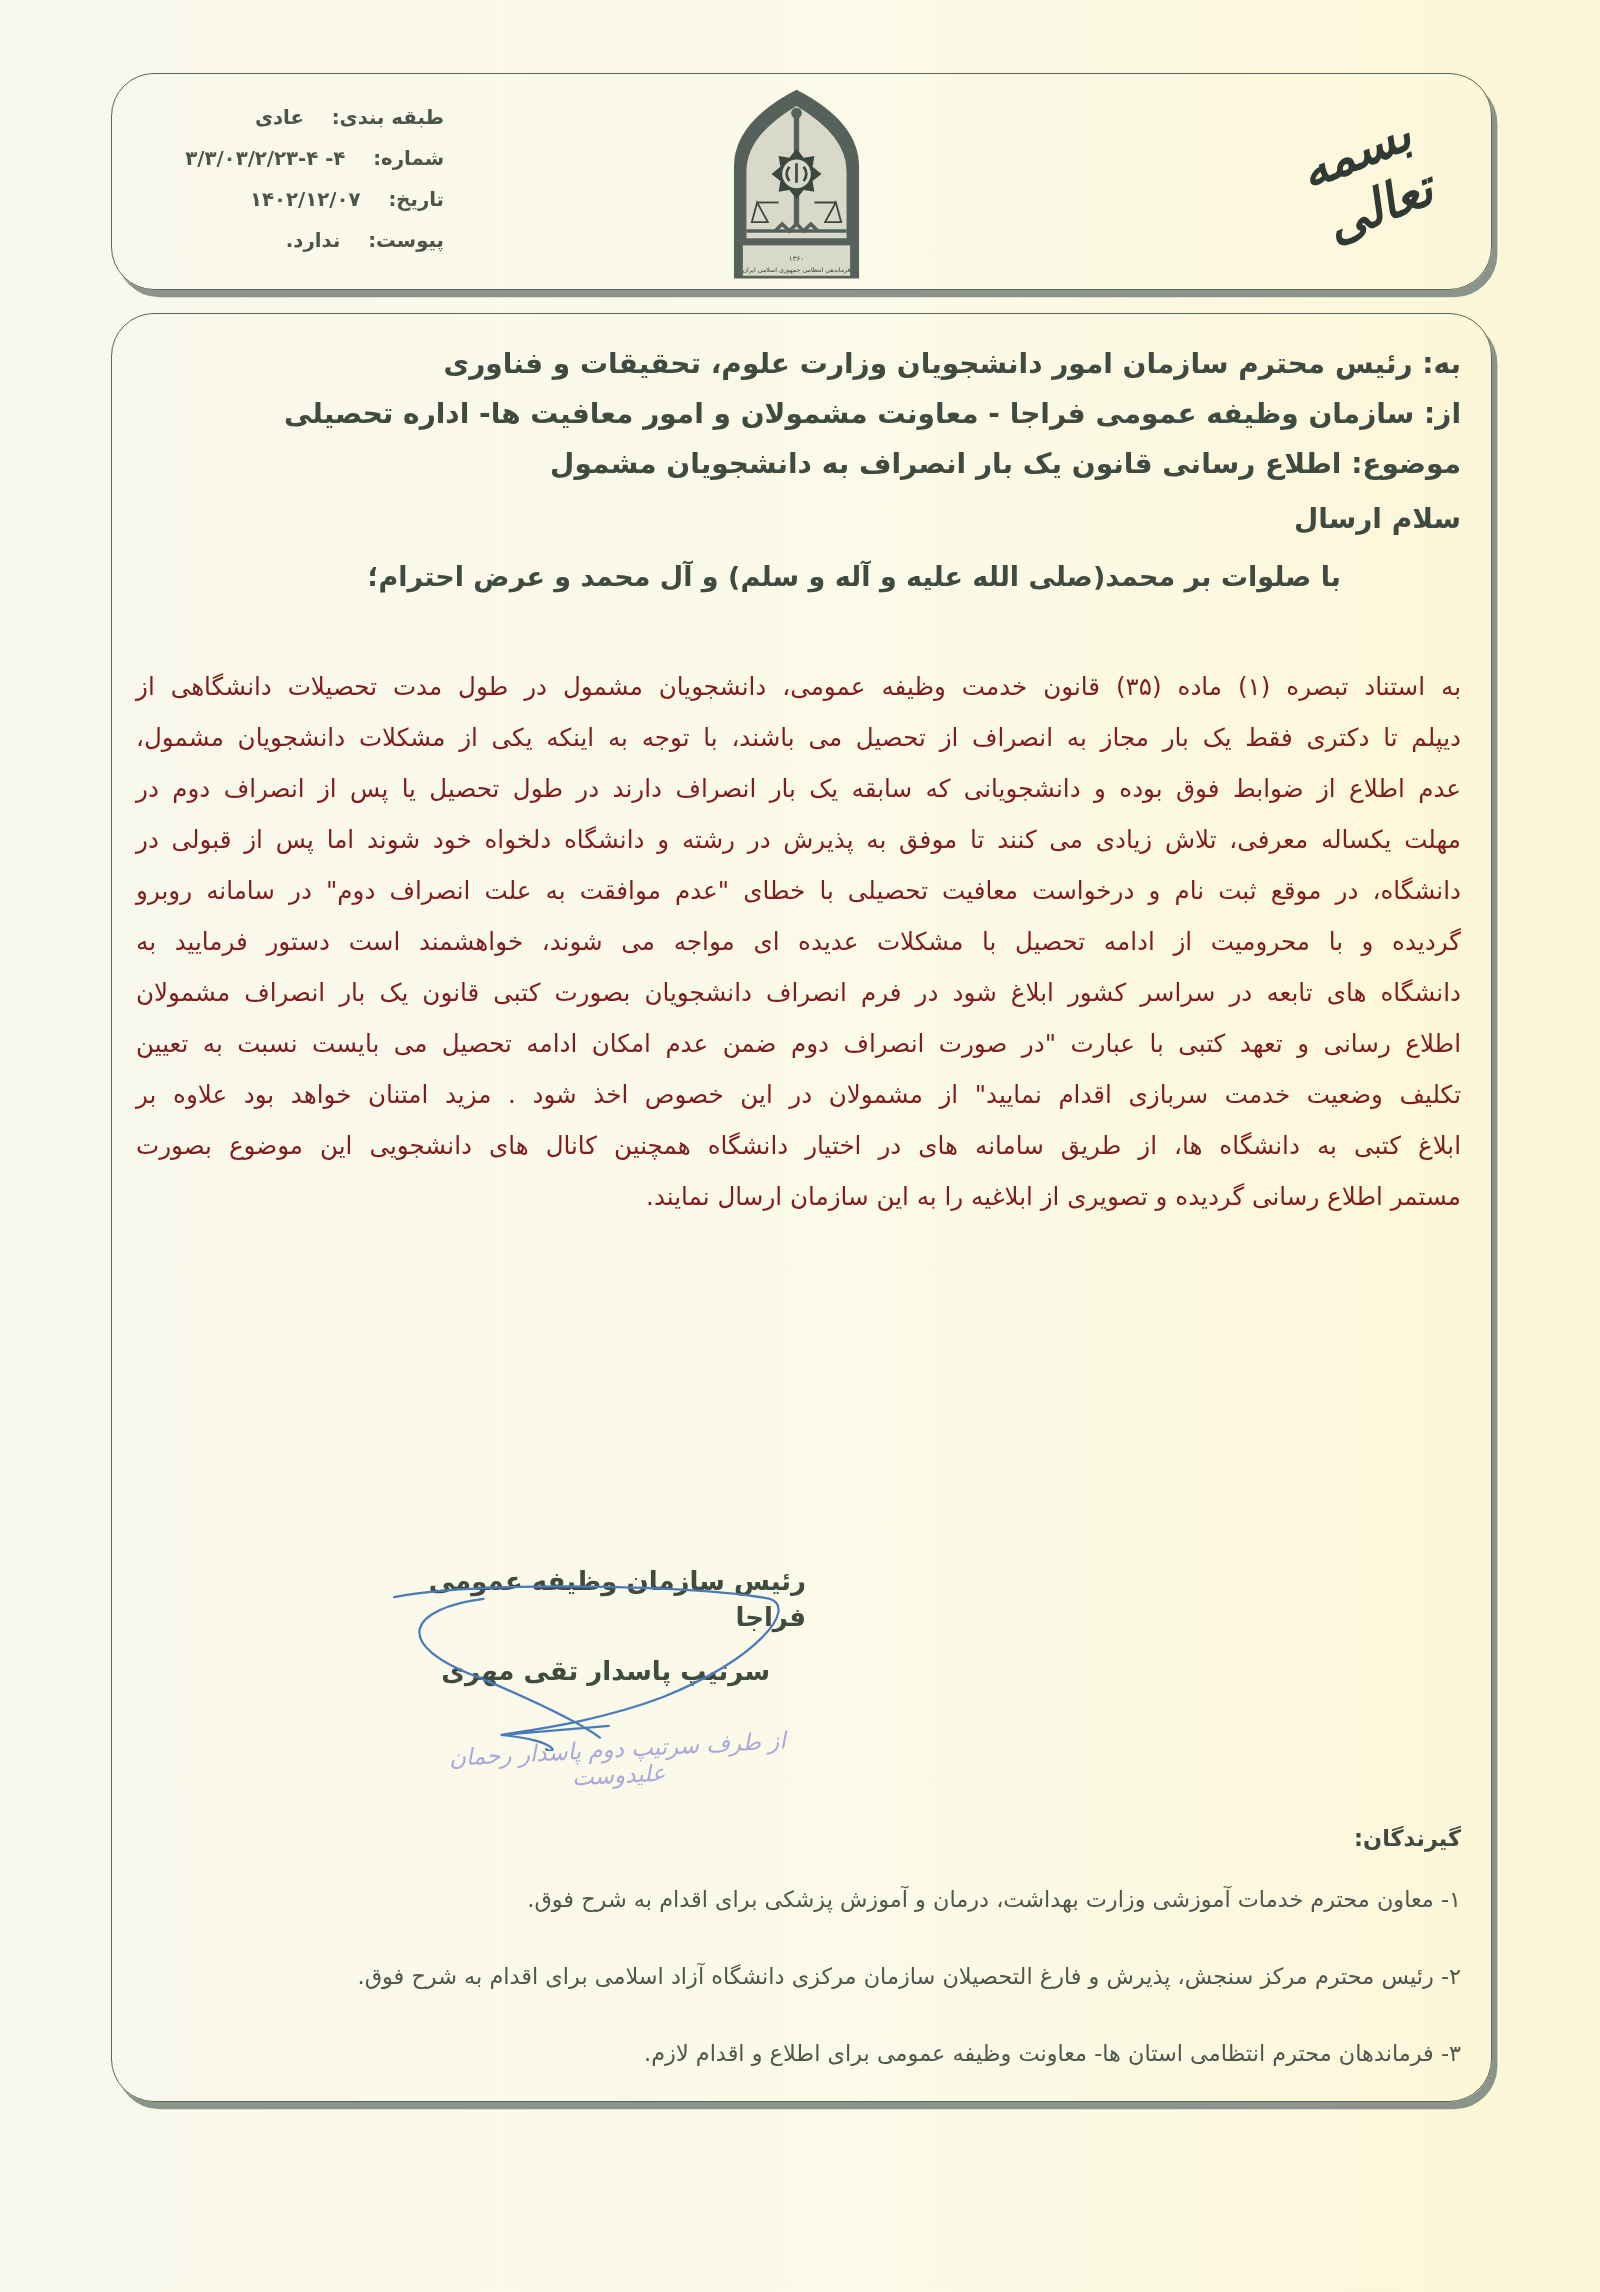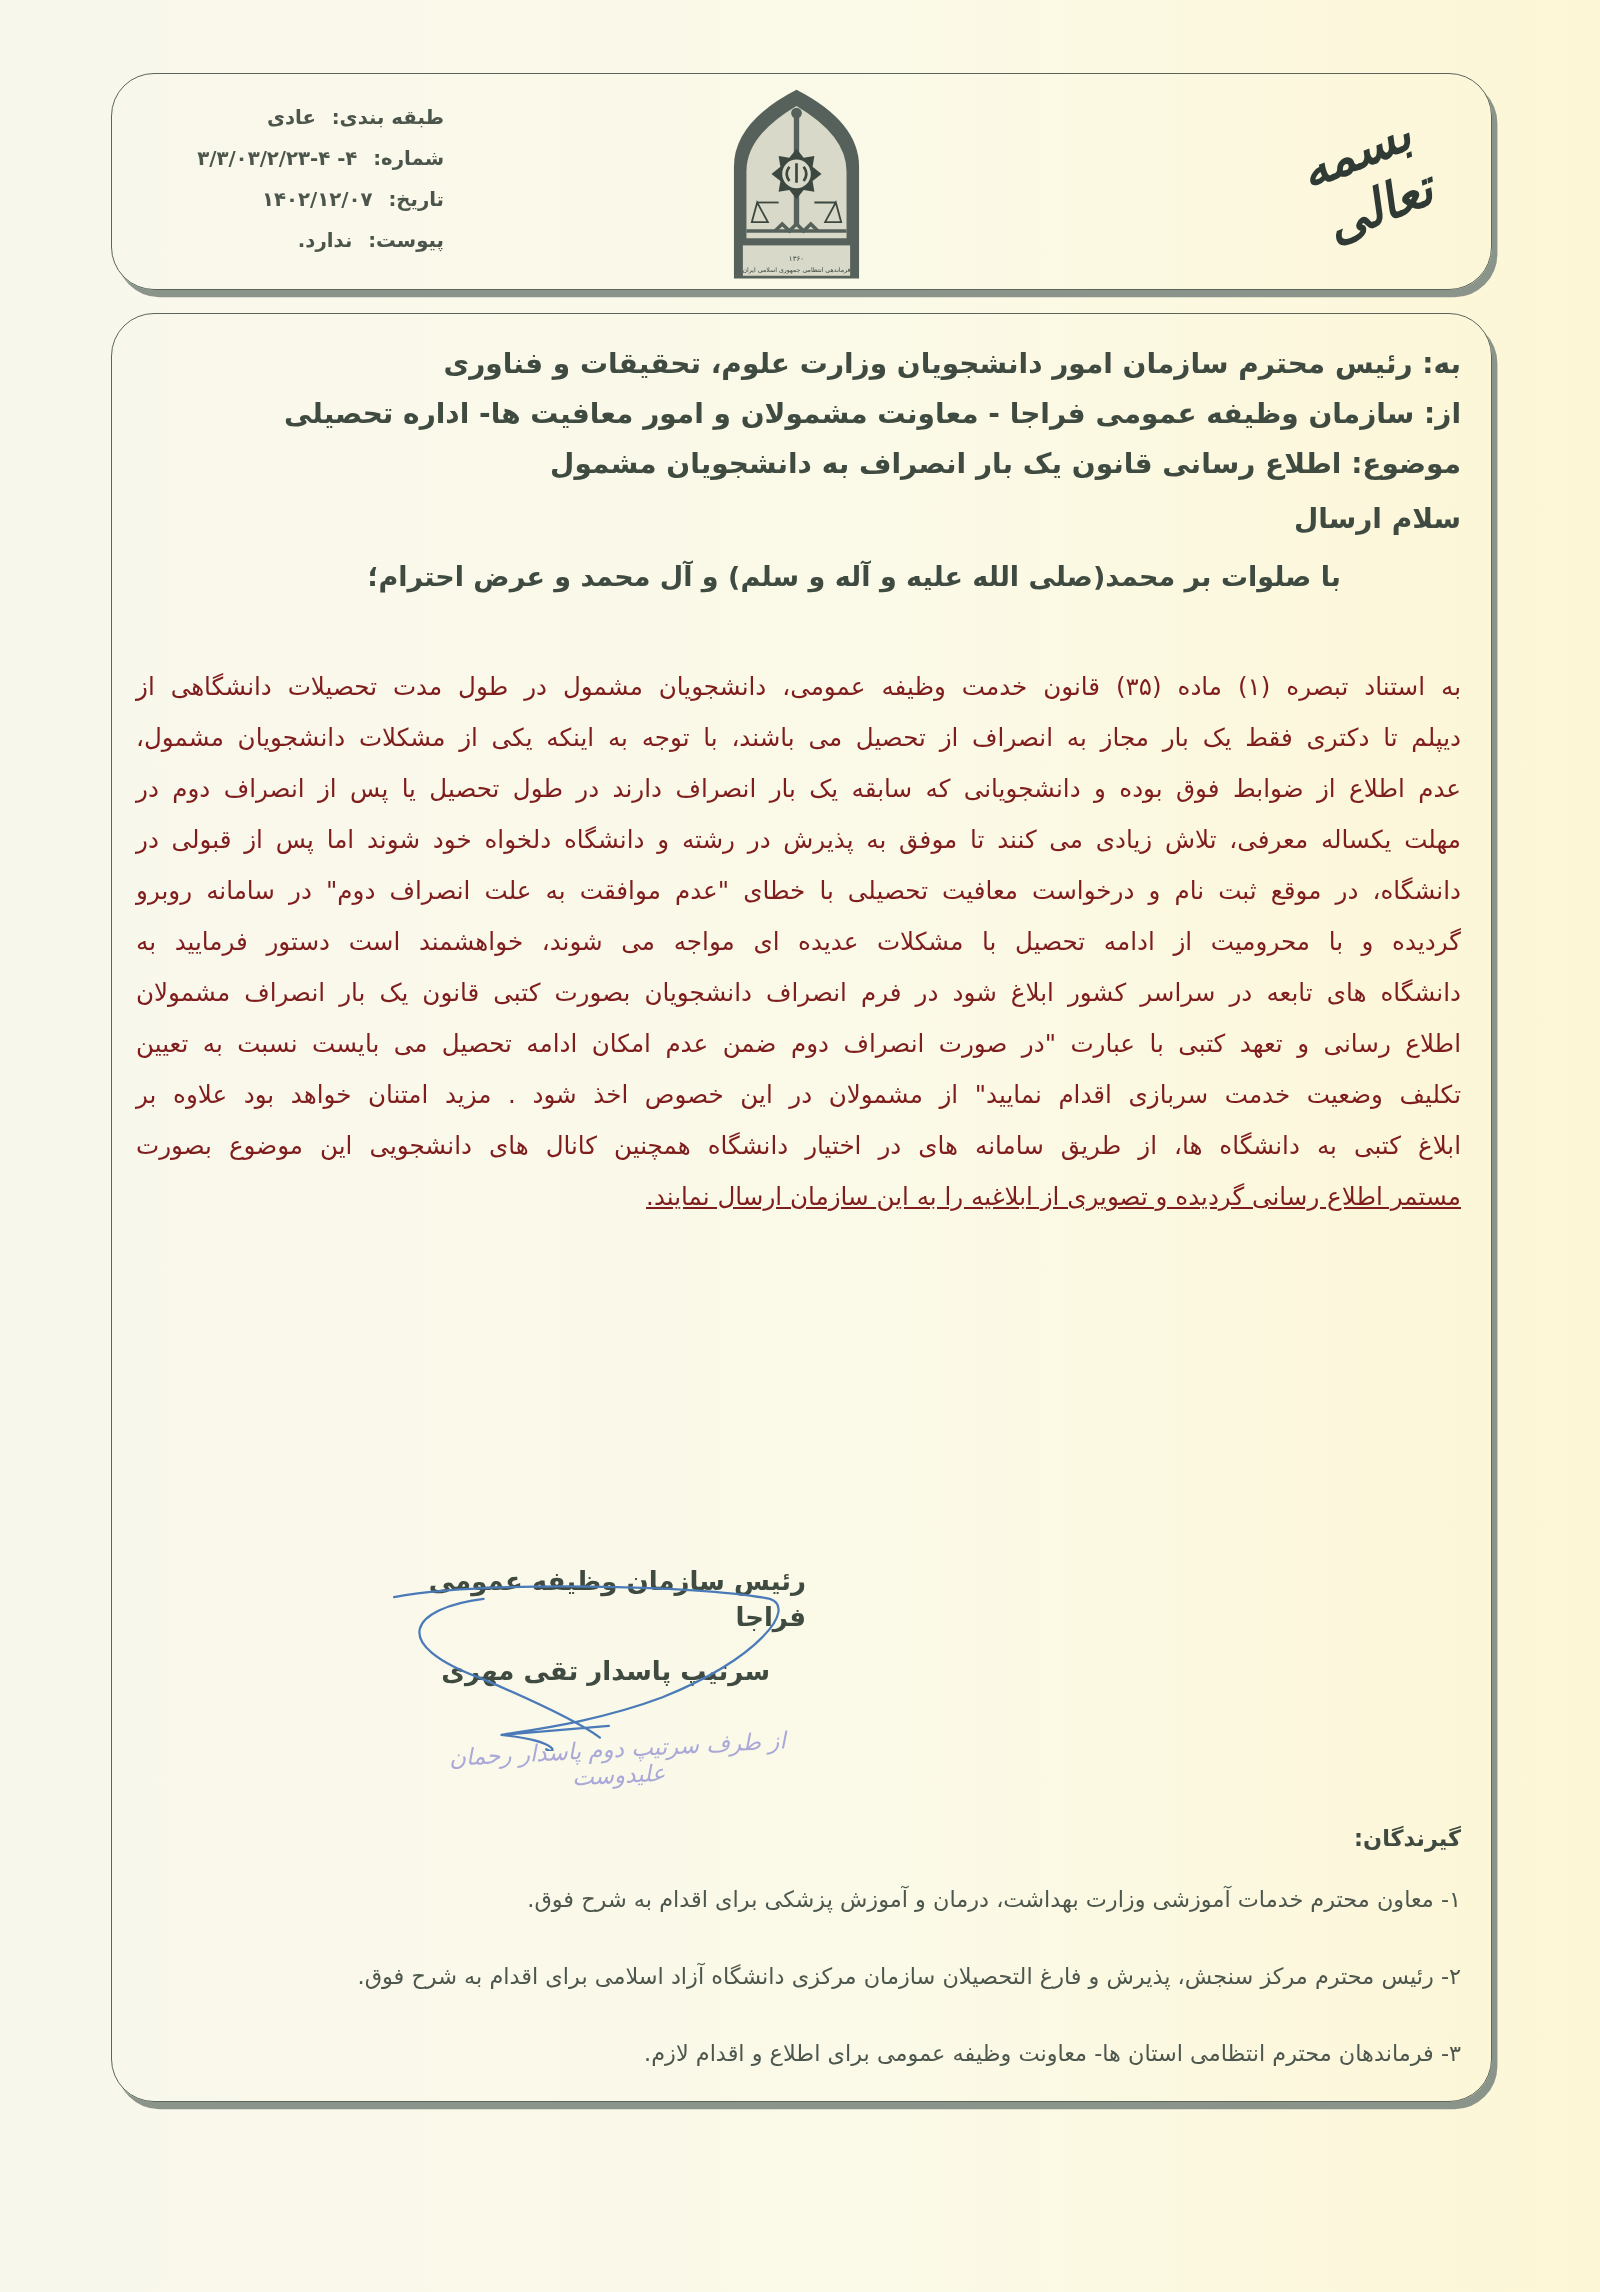--- a/index.html
+++ b/index.html
@@ -27,21 +27,21 @@
     border: 1.8px solid #5a665a; border-radius: 43px;
     box-shadow: 5.4px 7.2px 0 0 #8b948a;
   }
   
   .meta {
     position: absolute; left: 184px; top: 97px; width: 260px;
     direction: rtl; text-align: right;
     font-size: 19.7px; font-weight: bold; color: #4b554b;
   }
   .meta-row { height: 41px; line-height: 41px; white-space: nowrap; }
-  .meta-row .label { margin-left: 9px; }
+  .meta-row .label { margin-left: 21px; }
   
   .emblem {
     position: absolute; left: 725px; top: 86px; width: 143px; height: 199px;
   }
   
   .basmala {
     position: absolute; left: 1290px; top: 107px; width: 134px; height: 152px;
     display: flex; align-items: center; justify-content: center;
     direction: rtl;
     font-family: "DejaVu Serif", serif; font-weight: bold; font-style: italic;
@@ -64,21 +64,21 @@
     font-size: 27px; font-weight: bold; color: #3f4a40;
     margin-right: 120px; height: 54px; line-height: 54px; margin-top: 5.4px;
   }
   .paragraph {
     margin-top: 57px;
     font-size: 24.6px; color: #7f1d1d;
     line-height: 51px;
     text-align: justify; text-align-last: right;
   }
   .para-line { display: block; text-align: justify; text-align-last: justify; white-space: nowrap; }
-  .para-line.last { text-align-last: right; text-decoration: underline; }
+  .para-line.last { text-align-last: right; }
   
   .sig-block {
     position: absolute; left: 394px; top: 1563px; width: 412px;
     direction: rtl; text-align: right;
   }
   .sig-title { font-size: 26px; font-weight: bold; color: #3f4a40; height: 36px; line-height: 36px; }
   .sig-name { font-size: 26px; font-weight: bold; color: #3f4a40; margin-top: 54px; margin-right: 36px; height: 36px; line-height: 36px; }
   .signature-svg { position: absolute; left: 376px; top: 1572px; width: 412px; height: 179px; pointer-events: none; }
   .handwriting {
     position: absolute; left: 421px; top: 1736px; width: 394px;

